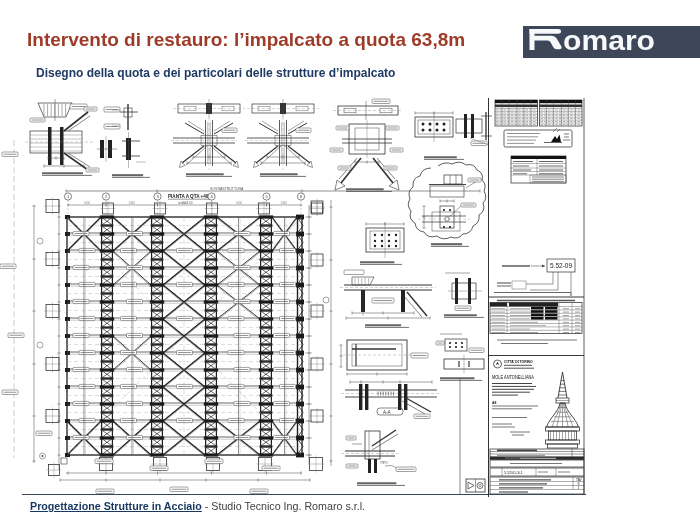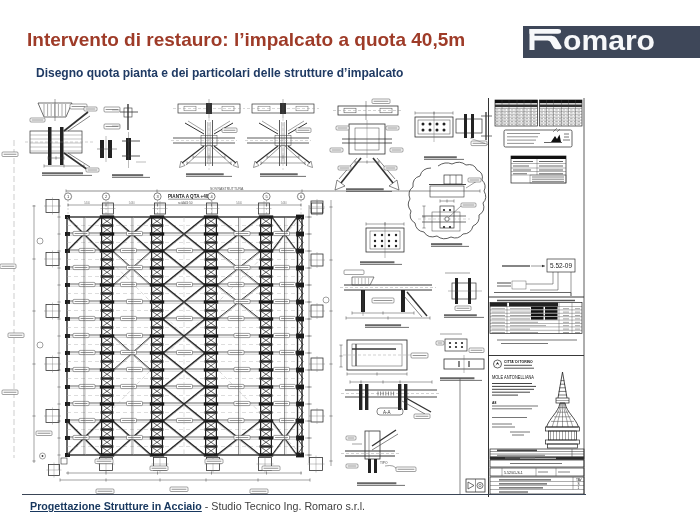--- a/index.html
+++ b/index.html
@@ -3,34 +3,34 @@
 <meta charset="utf-8">
 <style>
   html,body { margin:0; padding:0; background:#ffffff; width:700px; height:524px; overflow:hidden; -webkit-font-smoothing:antialiased; }
   * { box-sizing:border-box; }
   .page { position:relative; width:700px; height:524px; font-family:"Liberation Sans", sans-serif; }
 </style>
 </head>
 <body>
 <div class="page">
 
-<div style="position:absolute;left:27px;top:29px;font-size:19px;font-weight:bold;color:#9e3b28;letter-spacing:0px;">Intervento di restauro: l’impalcato a quota 40,5m</div>
+<div style="position:absolute;left:27px;top:29px;font-size:19px;font-weight:bold;color:#9e3b28;letter-spacing:0px;">Intervento di restauro: l’impalcato a quota 63,8m</div>
 
 <div style="position:absolute;left:523px;top:26px;width:177px;height:32px;background:#3e4759;"></div>
 
 <svg style="position:absolute;left:523px;top:26px;" width="177" height="32" viewBox="0 0 177 32">
   <g fill="#f7f8fa">
     <path d="M6.5,3 h5 v21 h-5 z"></path>
     <path d="M6.5,3 h28.5 q3,0 3,2.2 v0.4 q0,2.2 -3,2.2 h-28.5 z"></path>
     <path d="M11,9.8 h17.5 q3.6,0 5.2,2.7 l4.4,7.6 q1.8,3.1 -1.9,3.1 h-2.6 q-2.2,0 -3.3,-2 l-2.9,-5.2 q-0.9,-1.6 -2.8,-1.6 h-13.6 z"></path>
   </g>
   <text x="40" y="24" font-family="Liberation Sans, sans-serif" font-size="28" font-weight="bold" fill="#f7f8fa" letter-spacing="0" textLength="92" lengthAdjust="spacingAndGlyphs">omaro</text>
 </svg>
 
-<div style="position:absolute;left:36px;top:66px;font-size:12px;font-weight:bold;color:#1f3a63;">Disegno quota pianta e dei particolari delle strutture d’impalcato</div>
+<div style="position:absolute;left:36px;top:66px;font-size:12px;font-weight:bold;color:#1f3a63;">Disegno della quota e dei particolari delle strutture d’impalcato</div>
 
 <svg style="position:absolute;left:0px;top:0px;" width="700" height="524" viewBox="0 0 700 524">
 
 <g>
         <path d="M38,103 L72,103 L66,117 L44,117 Z" fill="none" stroke="#333" stroke-width="0.7"></path>
         <line x1="44.0" y1="104" x2="44.0" y2="116" stroke="#555" stroke-width="0.5"></line>
         <line x1="47.6" y1="104" x2="47.6" y2="116" stroke="#555" stroke-width="0.5"></line>
         <line x1="51.2" y1="104" x2="51.2" y2="116" stroke="#555" stroke-width="0.5"></line>
         <line x1="54.8" y1="104" x2="54.8" y2="116" stroke="#555" stroke-width="0.5"></line>
         <line x1="58.4" y1="104" x2="58.4" y2="116" stroke="#555" stroke-width="0.5"></line>

